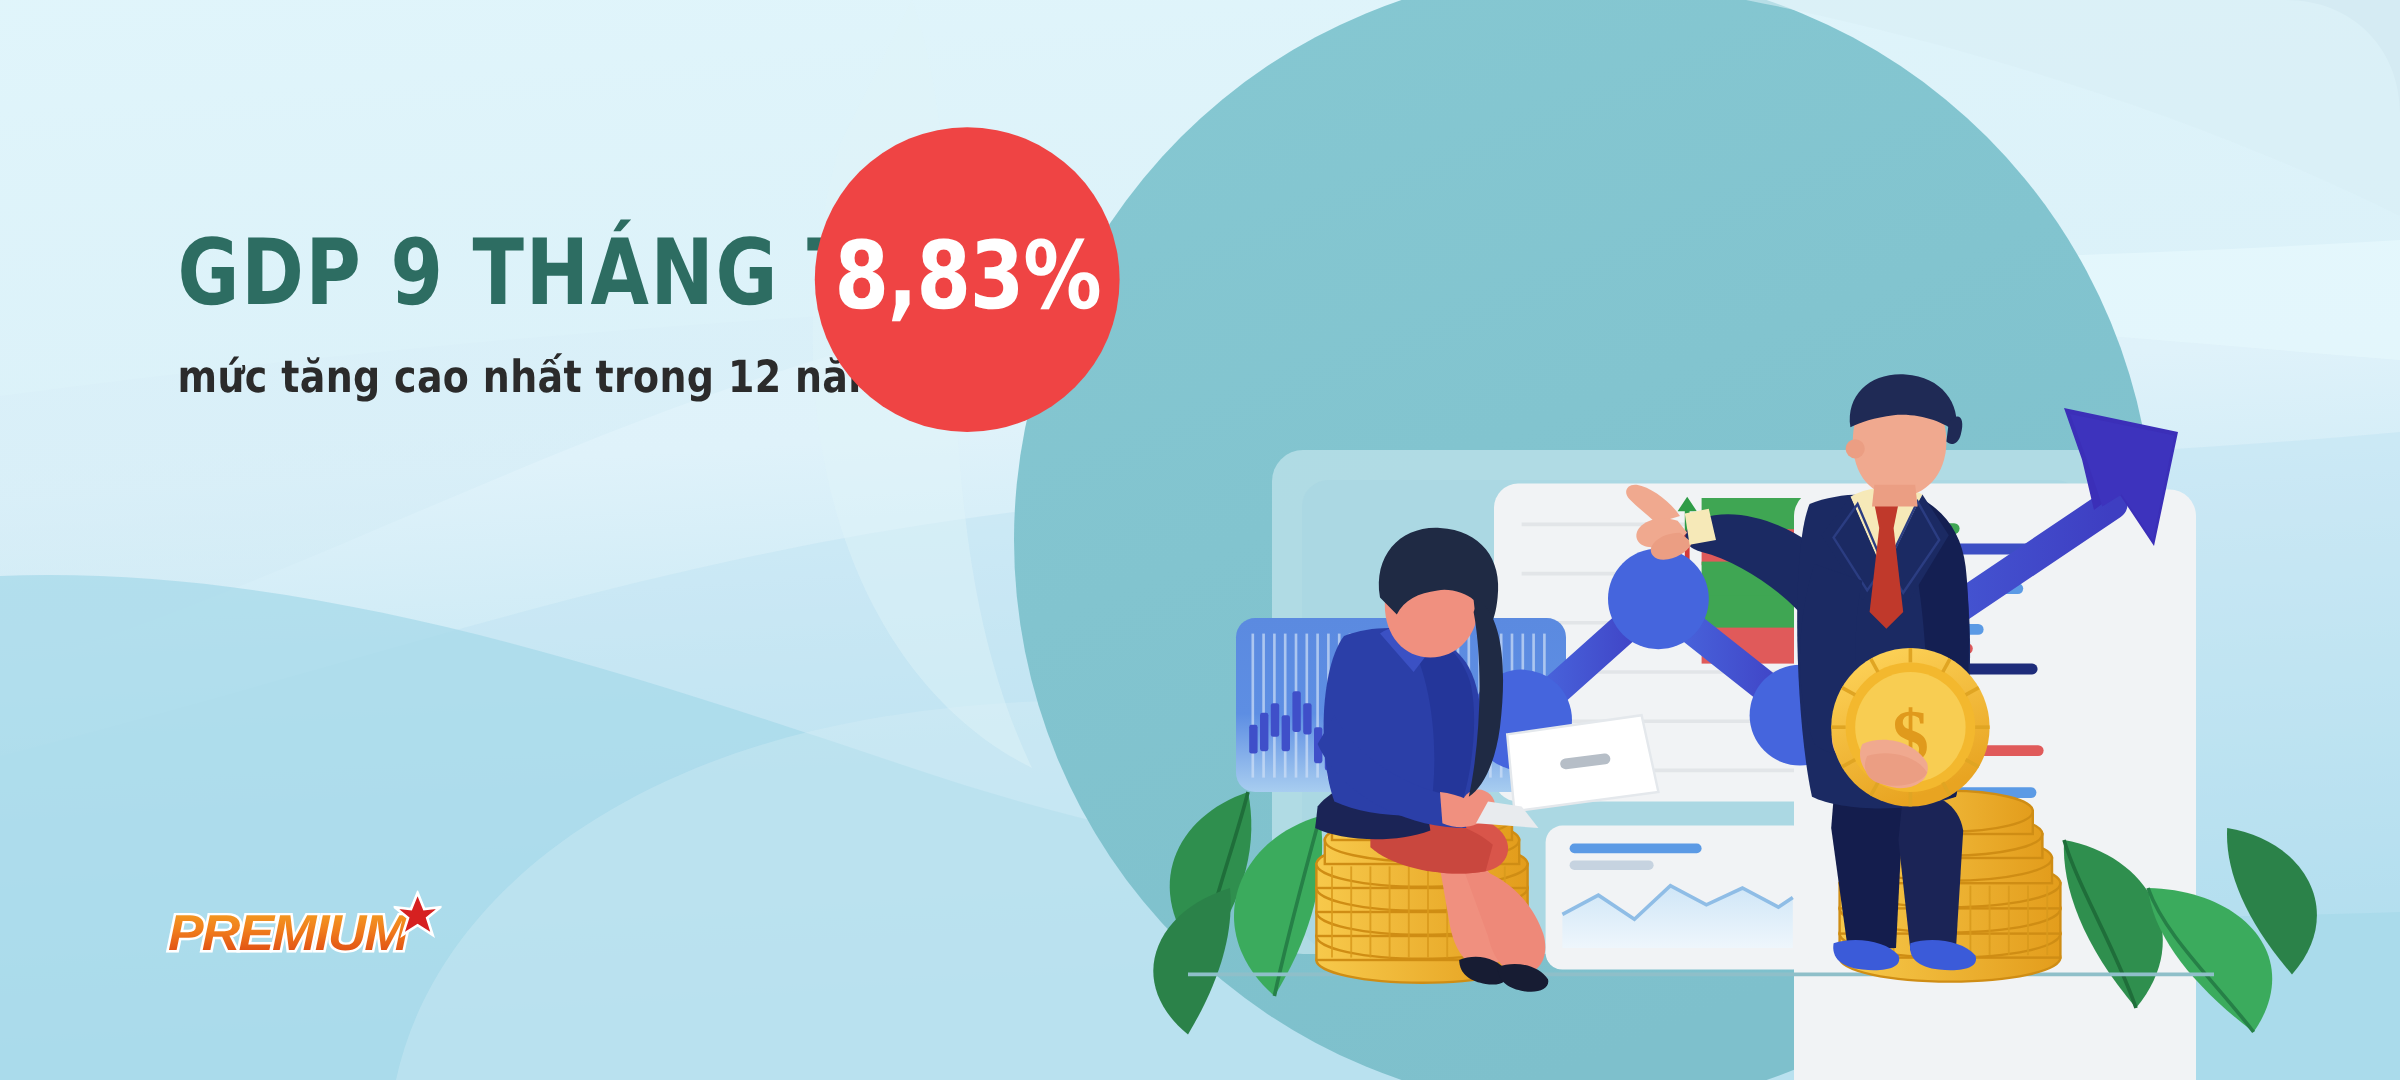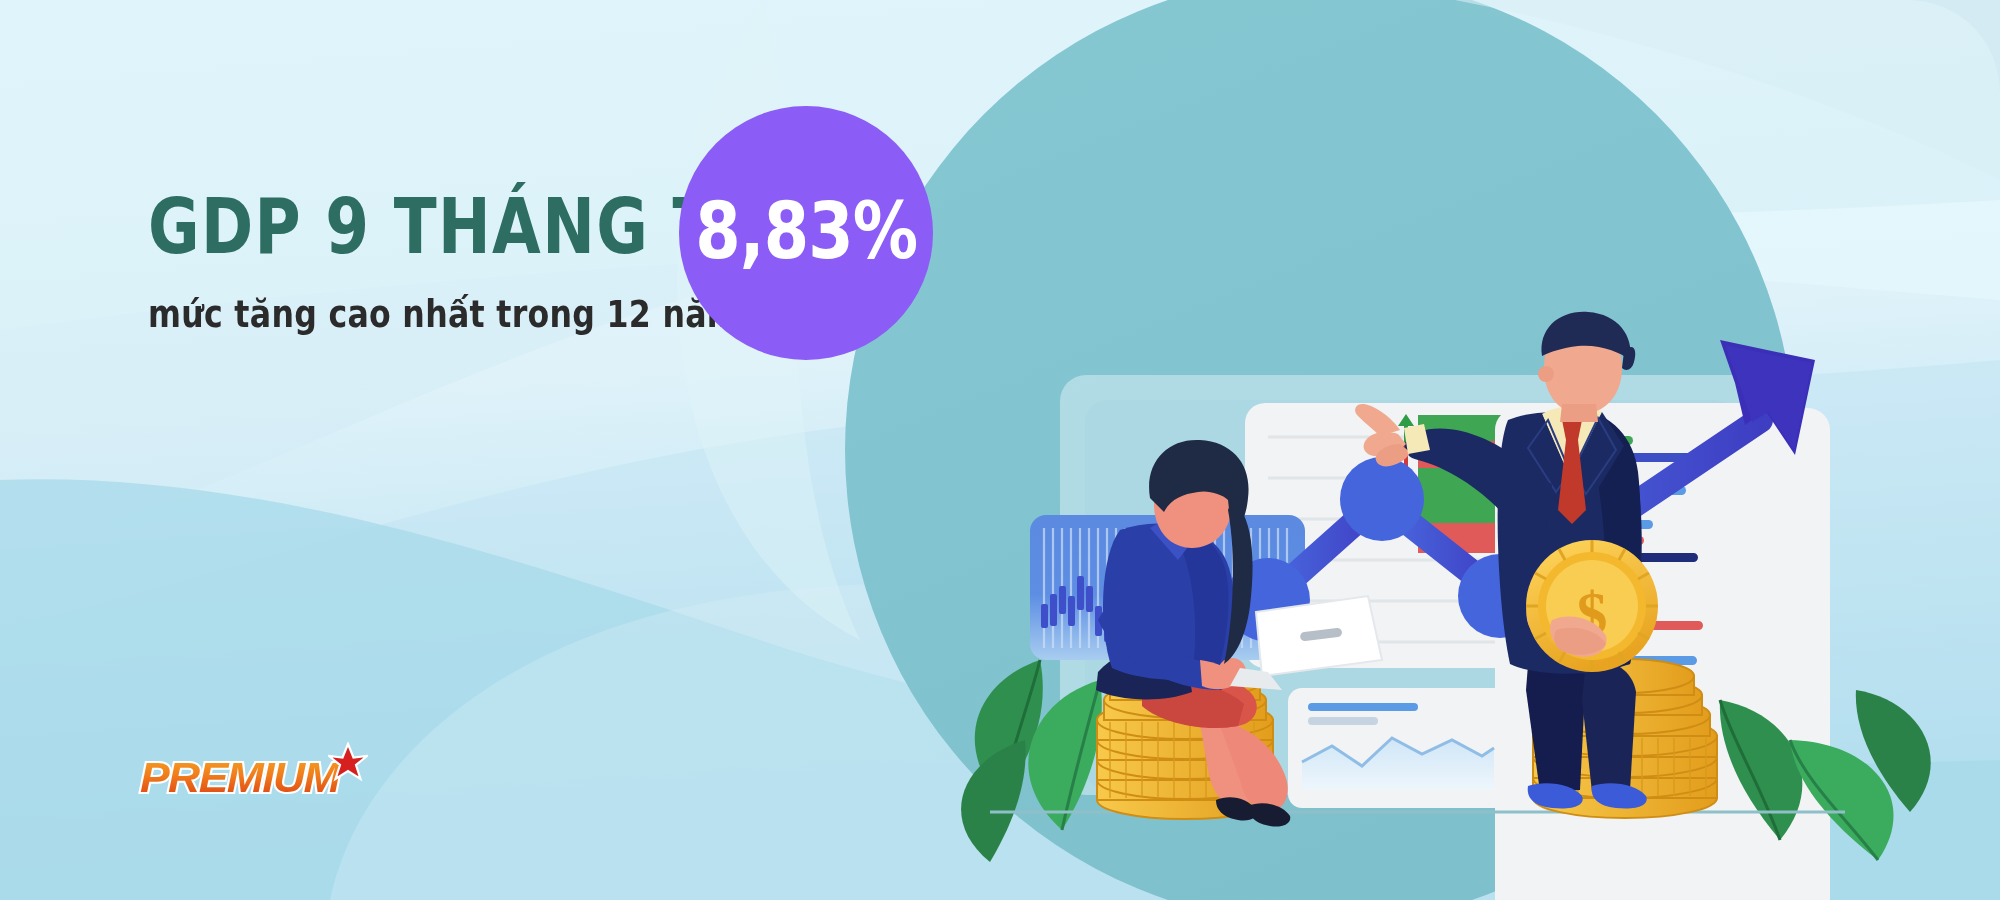--- a/index.html
+++ b/index.html
@@ -47,21 +47,21 @@
     transform: scaleX(0.95);
     transform-origin: left center;
   }
 
   
   #percent-badge {
     position: absolute;
     left: 679px; top: 106px;
     width: 254px; height: 254px;
     border-radius: 50%;
-    background: #8b5cf6;
+    background: #ef4444;
     z-index: 45;
     display: flex;
     align-items: center;
     justify-content: center;
   }
   #percent-value {
     font-family: "DejaVu Sans Condensed", "Liberation Sans Narrow", "Liberation Sans", sans-serif;
     font-weight: bold;
     font-size: 78px;
     letter-spacing: -1px;

